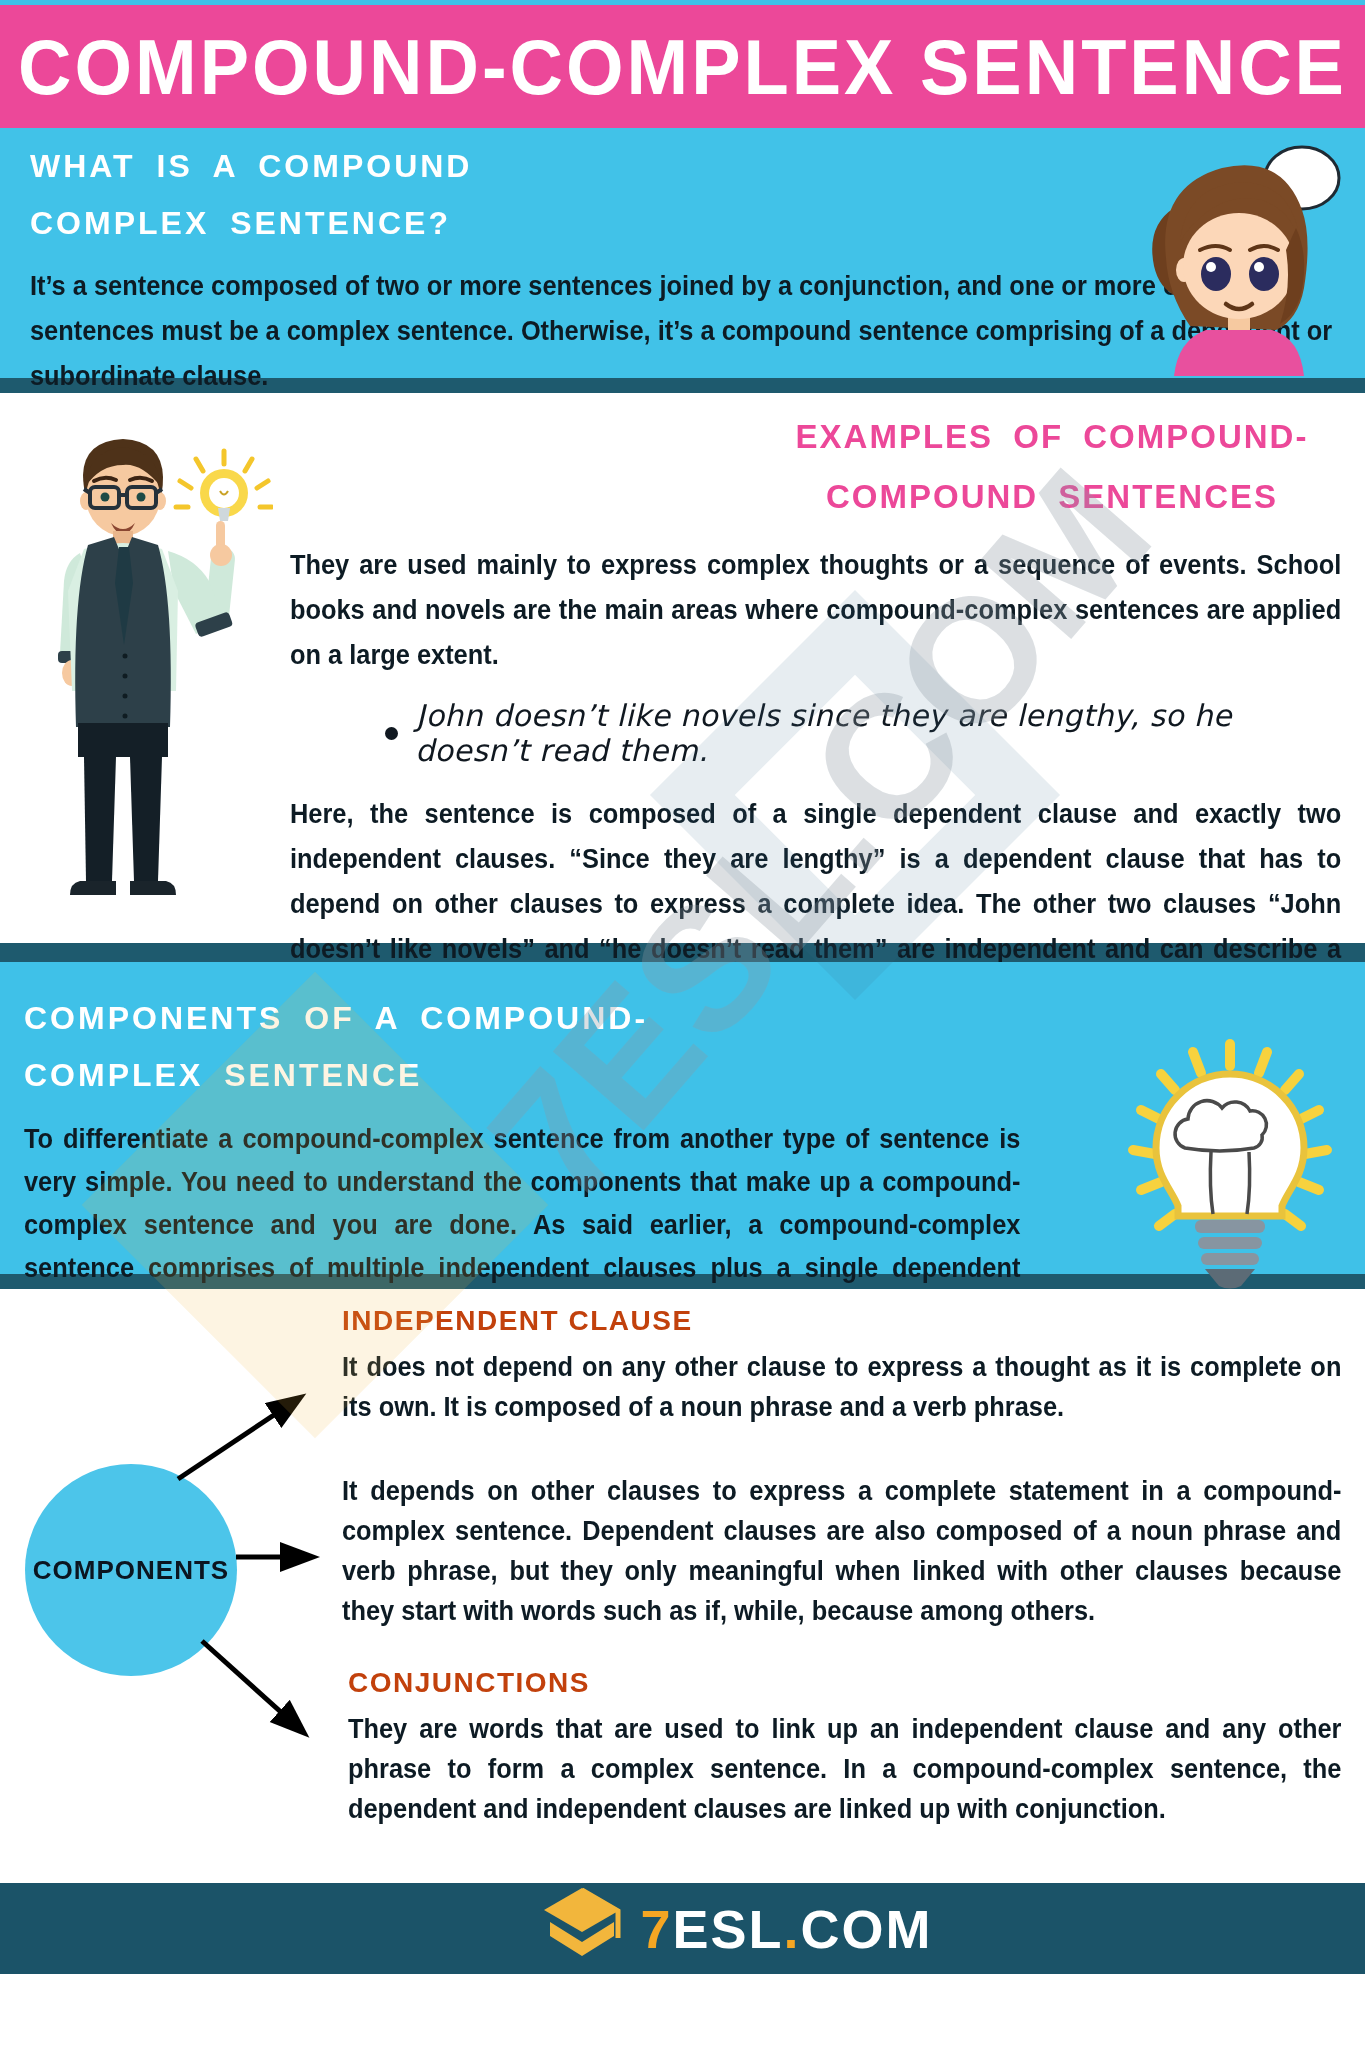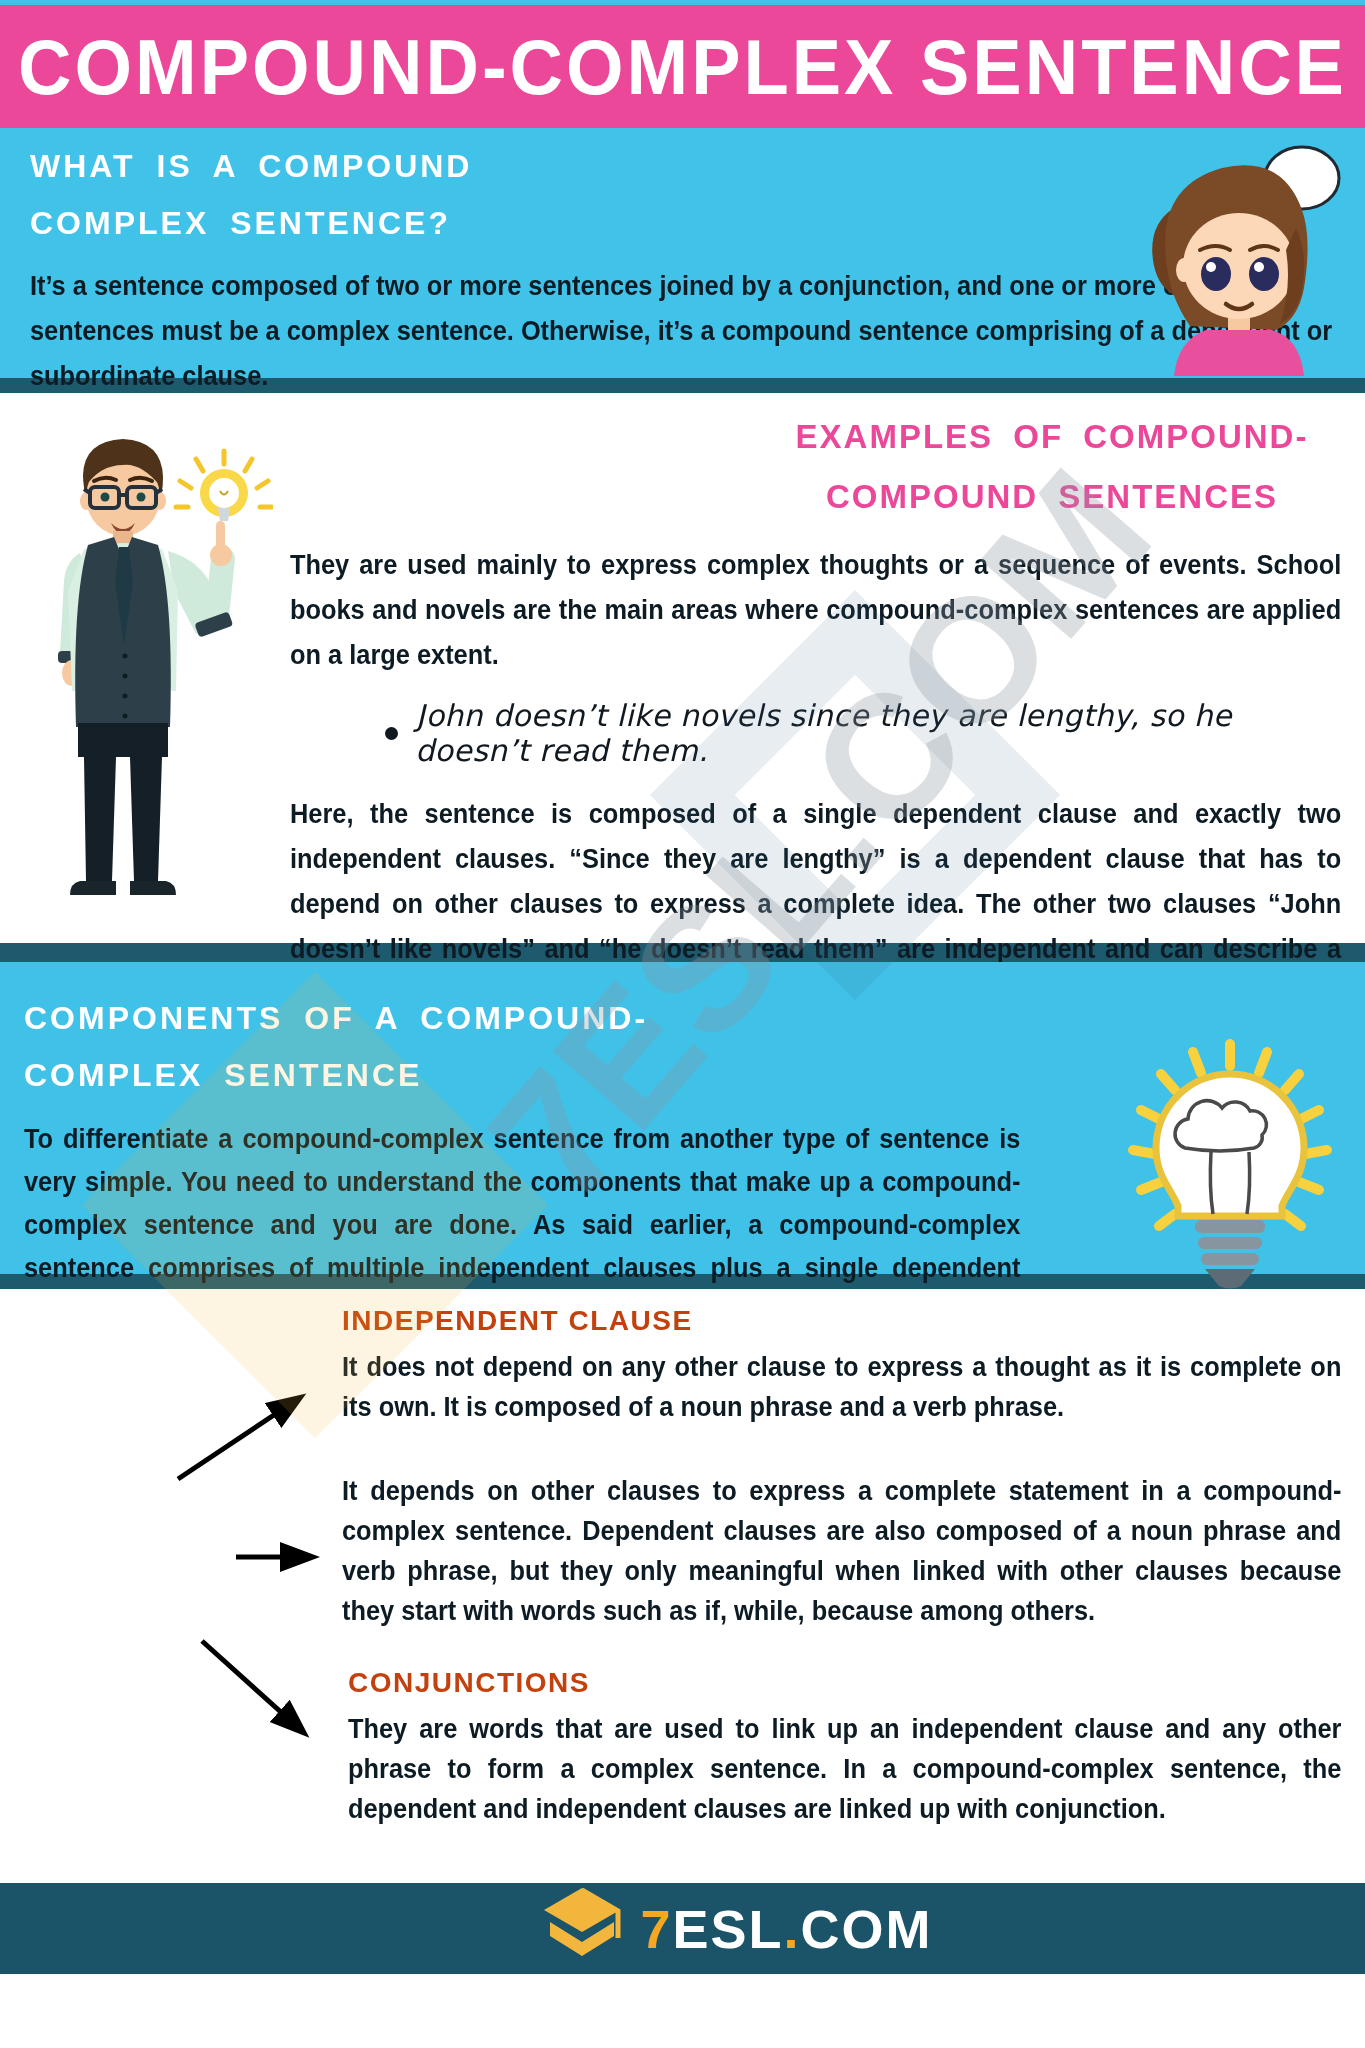--- a/index.html
+++ b/index.html
@@ -222,20 +222,23 @@
         <rect x="83" y="207" width="64" height="12" rx="6" fill="#8795a1"></rect>
         <rect x="86" y="223" width="58" height="12" rx="6" fill="#8795a1"></rect>
         <path d="M90,239 L140,239 L126,256 Q115,261 104,256 Z" fill="#5c6b76"></path>
       </svg>
     </div>
   </div>
 
   <div class="divider"></div>
 
   <div class="sec-diag">
+    <div class="comp-circle">
+      <span class="circle-label">COMPONENTS</span>
+    </div>
 
     <svg class="arrows" width="340" height="594" viewBox="0 0 340 594">
       <defs>
         <marker id="ah" markerWidth="10" markerHeight="8" refX="6" refY="3" orient="auto">
           <path d="M0,0 L8,3 L0,6 Z" fill="#000000"></path>
         </marker>
       </defs>
       <line x1="178" y1="190" x2="298" y2="110" stroke="#000000" stroke-width="5" marker-end="url(#ah)"></line>
       <line x1="236" y1="268" x2="310" y2="268" stroke="#000000" stroke-width="5" marker-end="url(#ah)"></line>
       <line x1="202" y1="352" x2="302" y2="442" stroke="#000000" stroke-width="5" marker-end="url(#ah)"></line>

